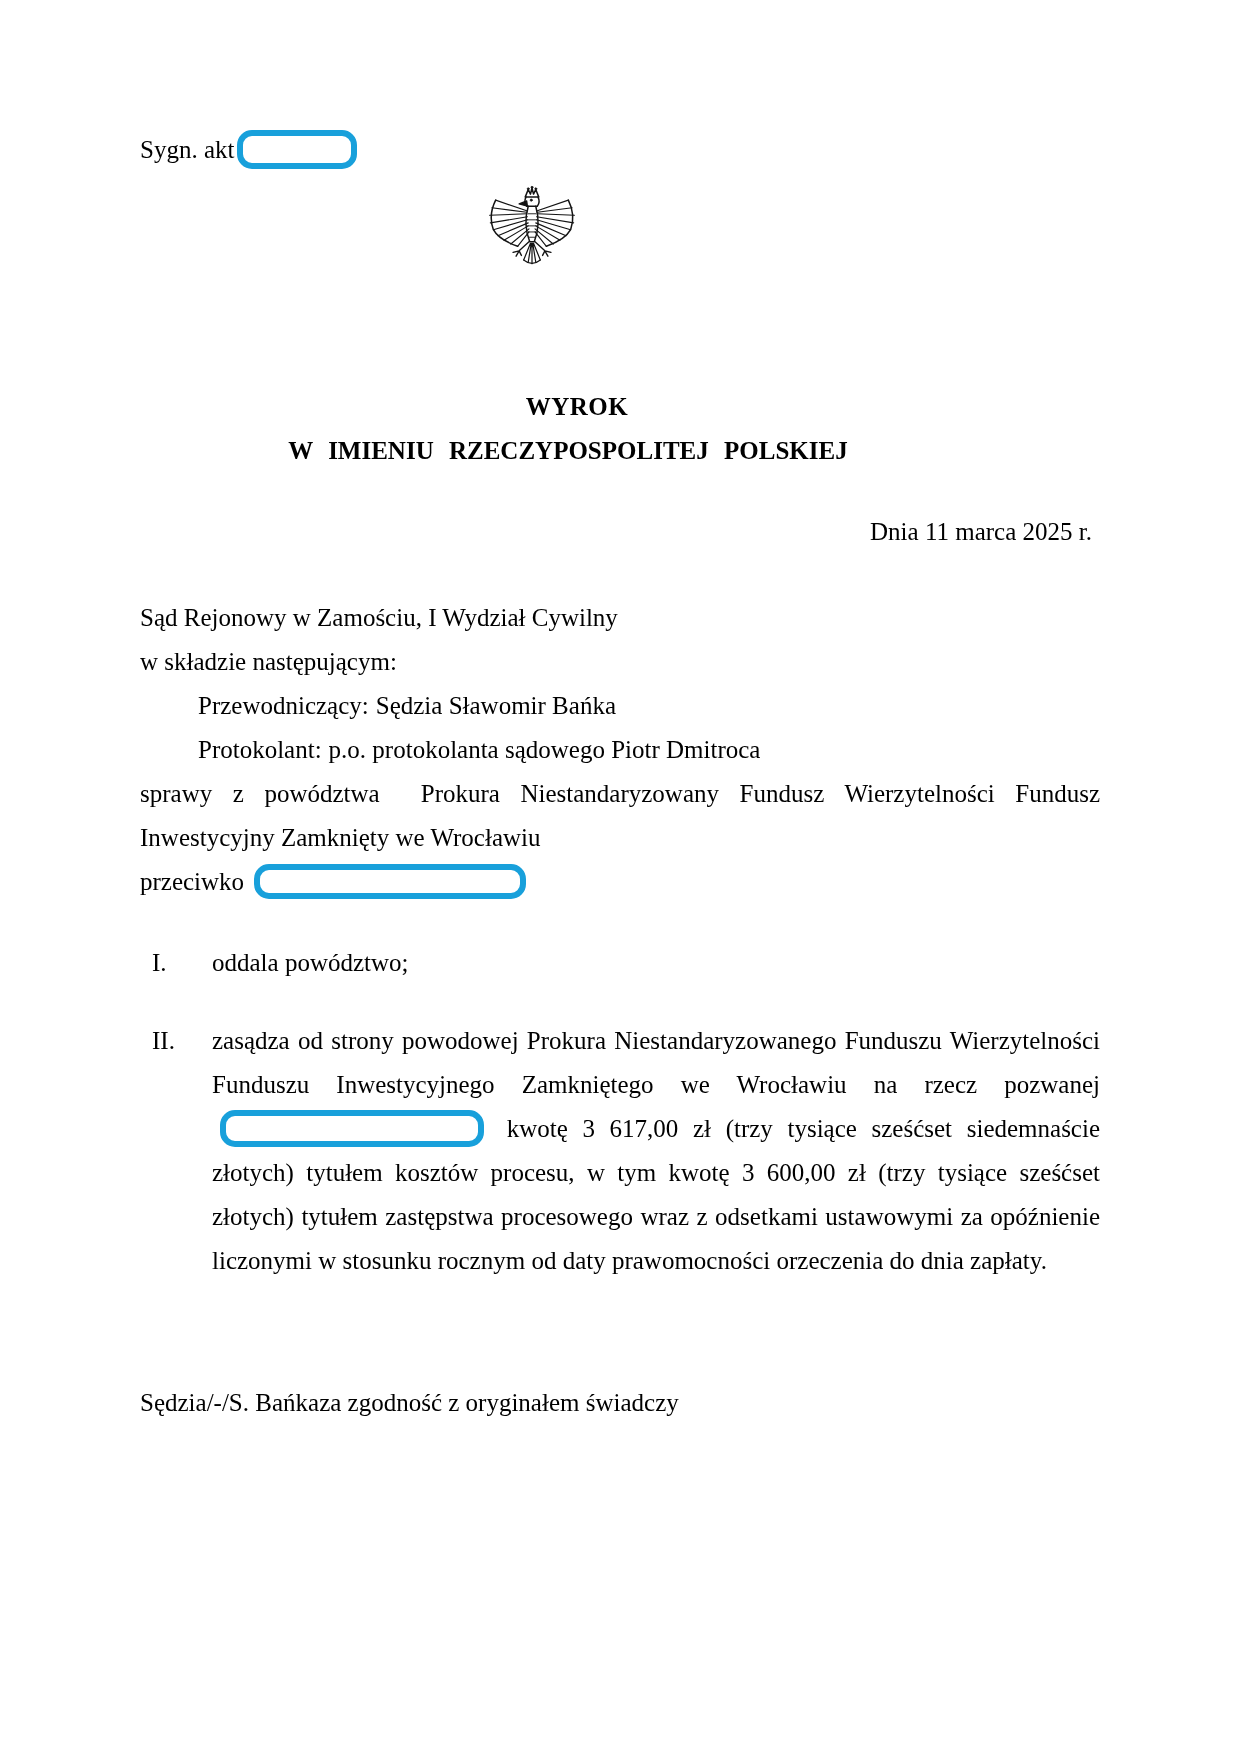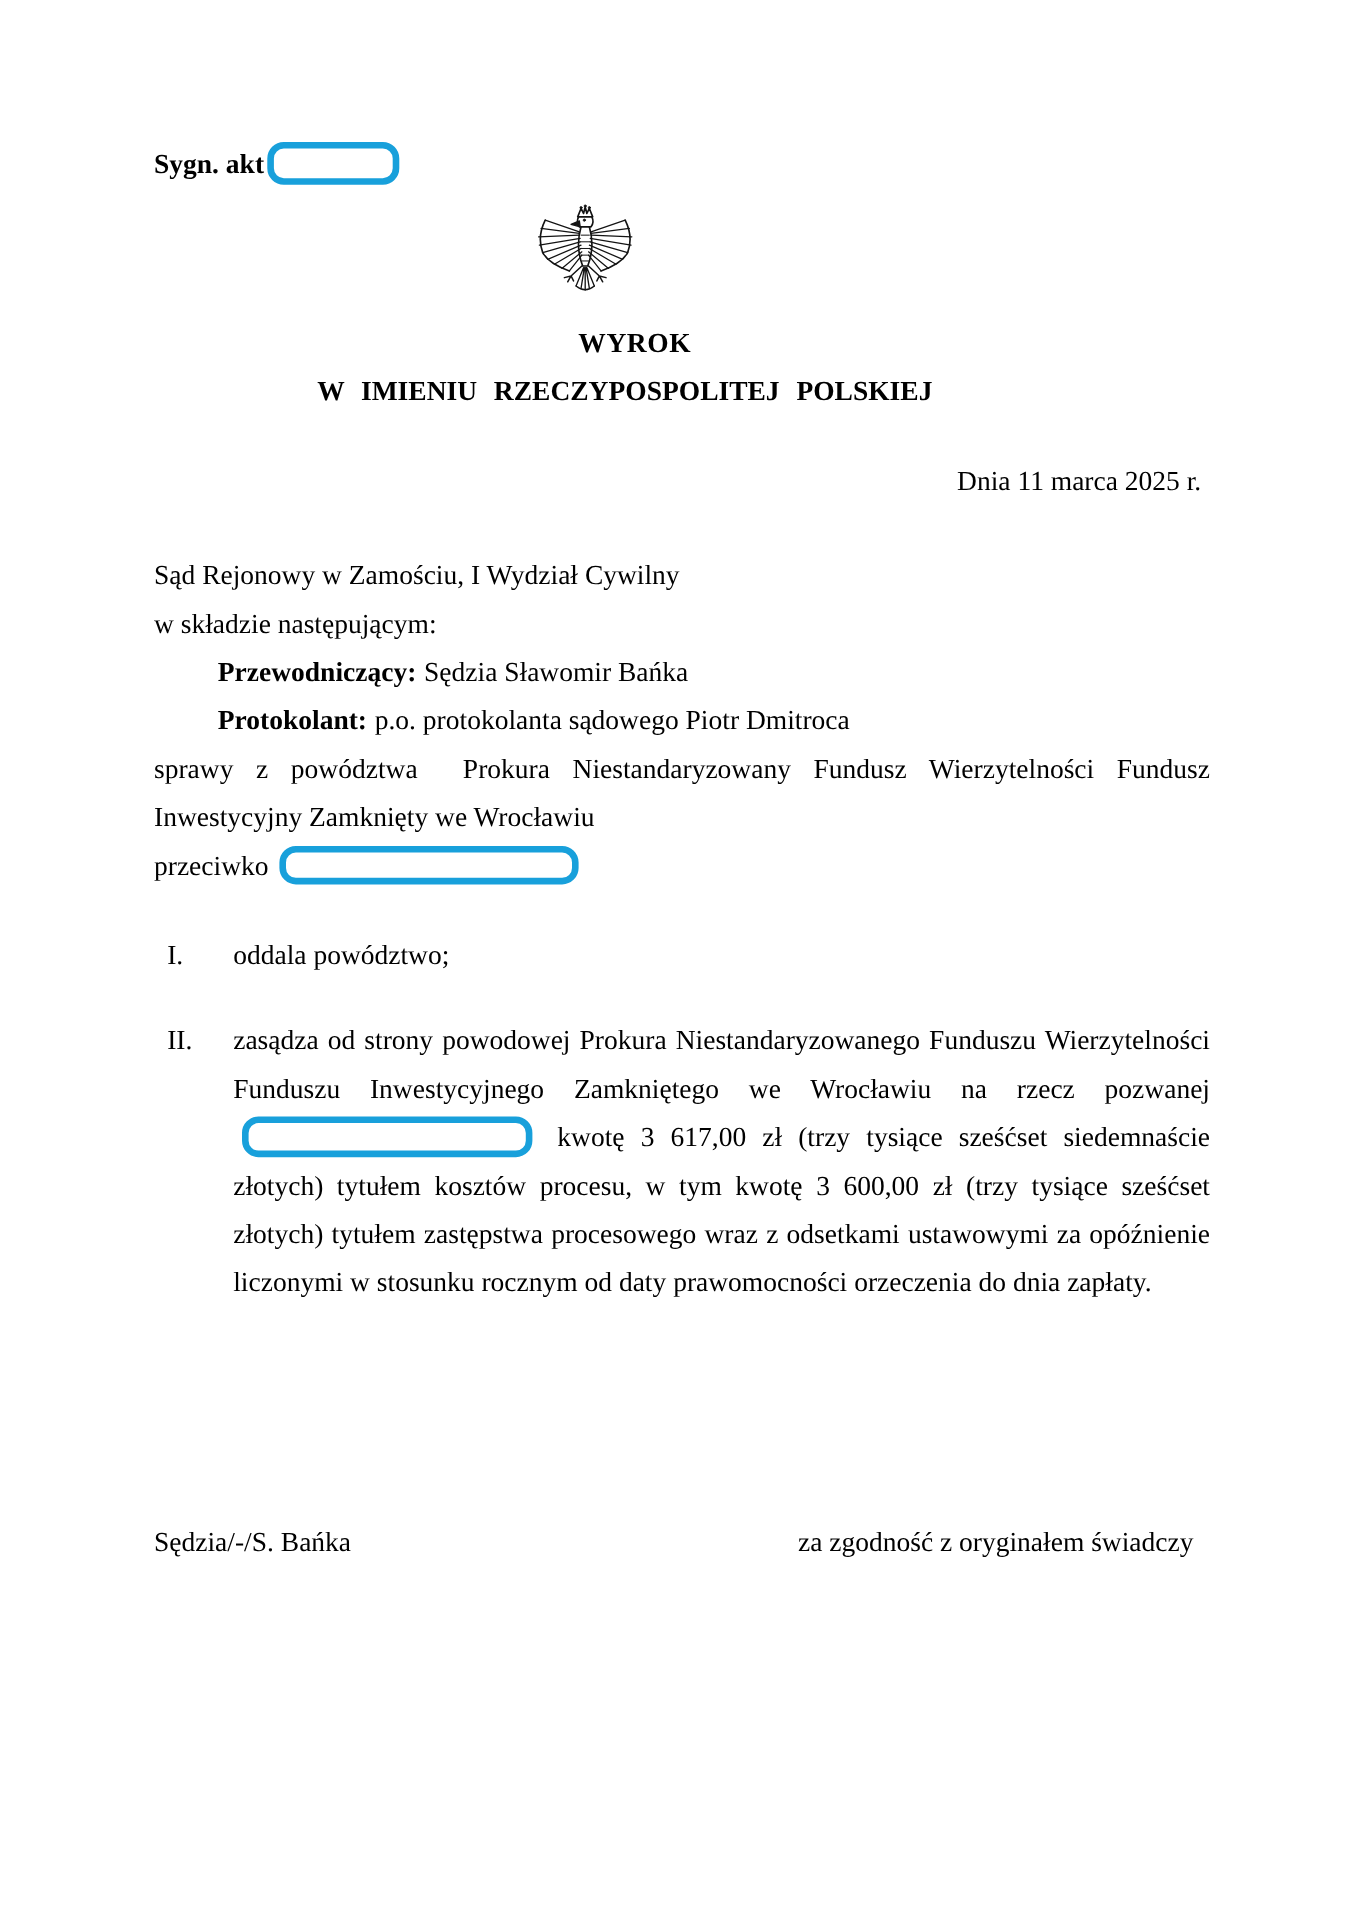--- a/index.html
+++ b/index.html
@@ -11,60 +11,59 @@
     margin: 0 auto;
     background: #ffffff;
     color: #000000;
     font-family: "Liberation Serif", "DejaVu Serif", serif;
     font-size: 25px;
     line-height: 44px;
     padding: 128px 141px 0 140px;
     overflow: hidden;
     hyphens: none;
   }
-  .bold { font-weight: bold; text-align: center; }
+  .bold { font-weight: normal; text-align: center; }
 
   
   .redaction {
     display: inline-block;
     background: #ffffff;
     border-style: solid;
     border-color: #18a0db;
     border-width: 6px;
     border-radius: 15px;
     vertical-align: middle;
   }
   .redaction-sygn   { width: 120px; height: 39px; margin-left: 3px;  vertical-align: -11px; }
   .redaction-przeciwko { width: 272px; height: 35px; margin-left: 10px; vertical-align: -9px; }
   .redaction-pozwanej  { width: 264px; height: 37px; margin: 0 8px;  vertical-align: -10px; }
 
   .emblem { margin: 13px 0 0 346px; width: 92px; height: 106px; }
   .emblem svg { display: block; width: 92px; height: 106px; }
 
-  .title-line    { text-align: center; font-weight: bold; letter-spacing: 0.5px; transform: translateX(-43px); }
+  .title-line    { margin-top: 94px; text-align: center; font-weight: bold; letter-spacing: 0.5px; transform: translateX(-43px); }
   .subtitle-line { text-align: center; font-weight: bold; word-spacing: 9px; transform: translateX(-52px); }
   .date-line     { margin-top: 37px; text-align: right; padding-right: 8px; }
 
   .body-block { margin-top: 42px; }
   .indent1 { padding-left: 58px; }
   .kv-value { margin-left: 7px; }
   .claim { text-align: justify; white-space: pre-wrap; }
 
   .rulings { margin-top: 37px; }
   .ruling { position: relative; padding-left: 72px; }
   .ruling-num { position: absolute; left: 12px; top: 0; }
   .ruling-text-justify { text-align: justify; margin-top: 34px; }
 
   .footer {
     position: absolute;
     left: 140px;
     right: 141px;
     top: 1381px;
     display: flex;
-    justify-content: space-between;
     padding-right: 15px;
   }
 </style>
 </head>
 <body>
 
 <div class="page">
 
   <div class="sygn-line">
     <span class="bold">Sygn. akt</span><span class="redaction redaction-sygn"></span>

